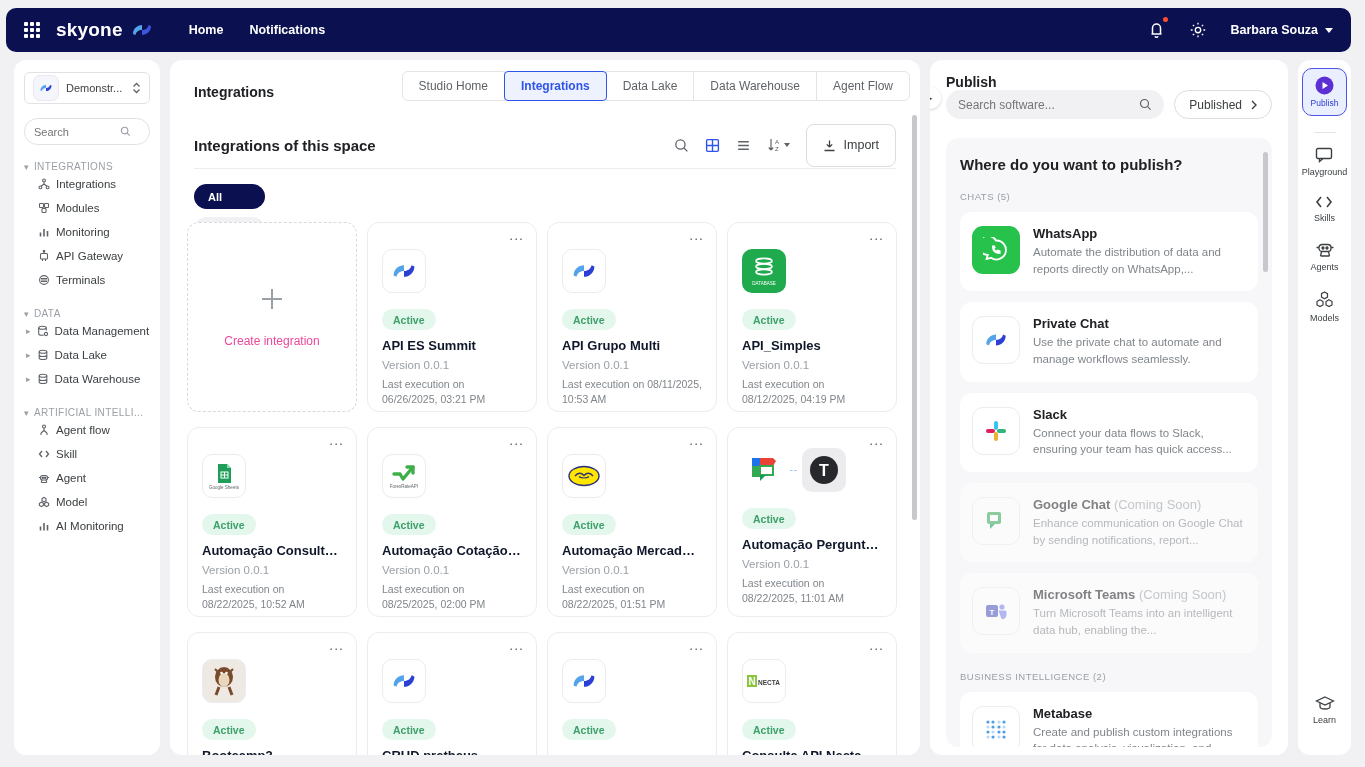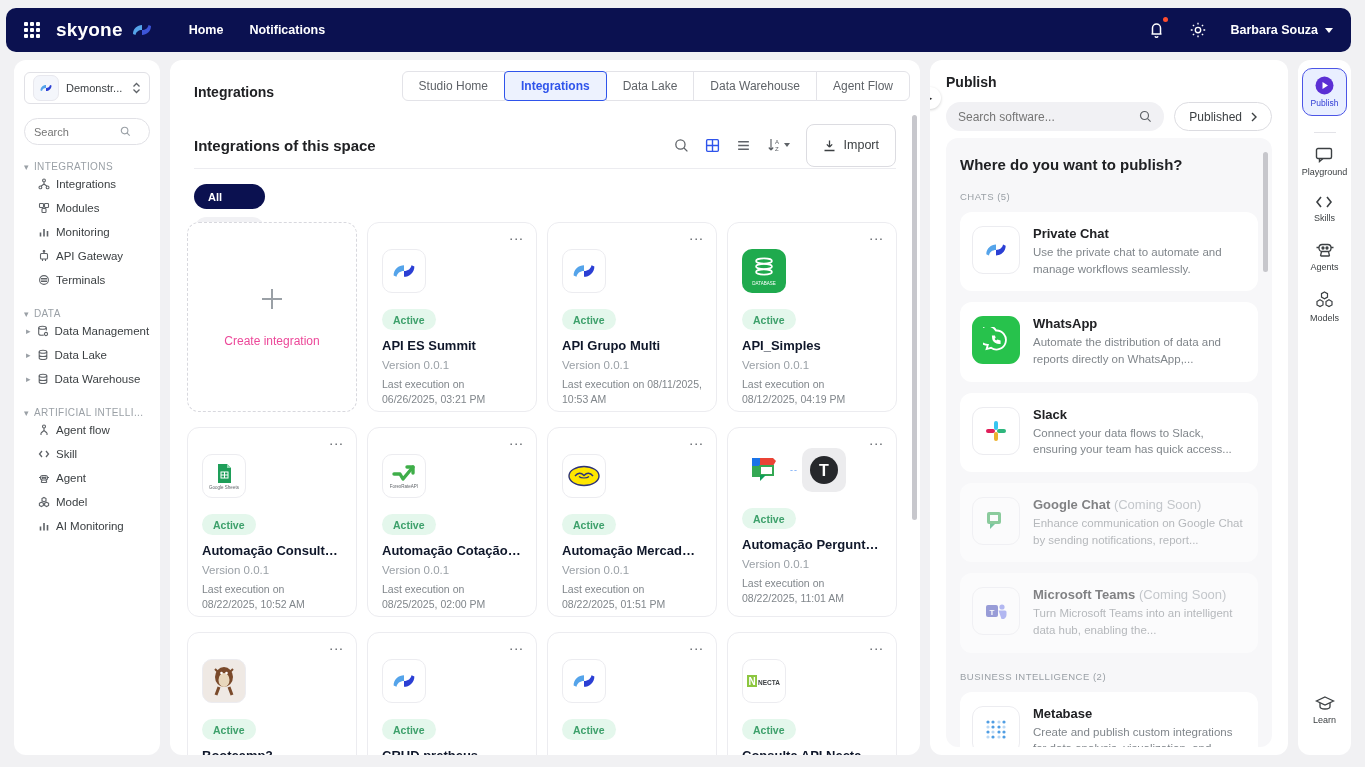--- a/index.html
+++ b/index.html
@@ -69,21 +69,21 @@
   .badge { display:inline-flex; align-items:center; background:#e4f7ec; color:#3da06b; font-size:10.5px; font-weight:bold; border-radius:11px; height:21px; padding:0 11px; margin-top:16px;text-align:center; }
   .card-title { font-size:13px; font-weight:bold; color:#0f172a; margin-top:8px; white-space:nowrap; overflow:hidden; text-overflow:ellipsis; }
   .card-version { font-size:11.5px; color:#9aa0a6; margin-top:6px; }
   .card-exec { font-size:10.5px; color:#80868b; margin-top:6px; line-height:1.4; }
   .main-scroll { position:absolute; right:3px; top:55px; width:5px; height:405px; background:#c7c7cc; border-radius:3px; }
   .collapse-handle { position:absolute; left:912px; top:38px; width:22px; height:22px; background:#fff; border-radius:50%; box-shadow:0 1px 3px rgba(0,0,0,.18); display:flex; align-items:center; justify-content:center; font-size:9px; color:#202124; cursor:pointer; z-index:5; }
 
   
   .publish { width:358px; flex:none; padding:14px 16px; position:relative; overflow:hidden; }
   .pub-title { font-size:14px; font-weight:bold; color:#202124; }
-  .pub-row { display:flex; align-items:flex-end; gap:10px; margin-top:12px; }
+  .pub-row { display:flex; align-items:flex-end; gap:10px; }
   .pub-search { flex:1; background:#f1f1f4; border-radius:15px; height:29px; display:flex; align-items:center; padding:0 12px; }
   .pub-search input { flex:1; border:none; outline:none; background:transparent; font-size:12px; color:#80868b; font-family:"Liberation Sans",sans-serif; }
   .published-btn { border:1px solid #dcdce1; background:#fff; border-radius:15px; height:29px; padding:0 14px; display:flex; align-items:center; gap:9px; font-size:12px; color:#3c4043; cursor:pointer; }
   .pub-body { position:absolute; left:16px; right:16px; top:78px; bottom:8px; background:#f7f7f9; border-radius:12px; padding:18px 14px; overflow:hidden; }
   .pub-heading { font-size:15px; font-weight:bold; color:#202124; }
   .pub-group-label { font-size:9.5px; color:#9aa0a6; letter-spacing:.5px; margin:18px 0 10px; }
   .pub-item { background:#fff; border-radius:12px; padding:14px 12px; display:flex; gap:13px; margin-bottom:11px; cursor:pointer; }
   .pub-item.disabled { opacity:.55; cursor:default; }
   .pub-ic { width:48px; height:48px; border-radius:11px; flex:none; display:flex; align-items:center; justify-content:center; border:1px solid #ececf0; background:#fff; }
   .pub-ic.wa { background:#27c24c; border:none; }
@@ -602,42 +602,42 @@
           </svg>
       </button>
     </div>
 
     <div class="pub-body">
       <div class="pub-heading">Where do you want to publish?</div>
 
       <div class="pub-group-label">CHATS (5)</div>
 
       <div class="pub-item">
+        <span class="pub-ic wa">
+          <svg width="26" height="26" viewBox="0 0 26 26" fill="none" stroke="#fff" stroke-width="1.8">
+              <path d="M13 3.5 a9.5 9.5 0 1 0 -8.2 14.3 L3.6 22 L8 20.8 A9.5 9.5 0 1 0 13 3.5 Z"></path>
+              <path d="M9.5 9 C9.5 14 12 16.5 17 16.5 L17 14 L14.5 13.2 L13.2 14.2 C11.8 13.4 11.2 12.6 10.8 11.8 L12 10.5 L11.5 9 Z" stroke-width="1.2" fill="#fff"></path>
+            </svg>
+        </span>
+        <div>
+          <div class="pub-item-name">WhatsApp</div>
+          <div class="pub-item-desc">Automate the distribution of data and reports directly on WhatsApp,...</div>
+        </div>
+      </div>
+
+      <div class="pub-item">
         <span class="pub-ic">
           <svg width="28" height="20" viewBox="0 0 26 18">
               <path d="M4 13 C4 7.5 8.5 4 13 4 L13 9 C9.5 9 7 11 6.5 14 Z" fill="#55a4ea"></path>
               <path d="M22 5 C22 10.5 17.5 14 13 14 L13 9 C16.5 9 19 7 19.5 4 Z" fill="#2b3fd4"></path>
             </svg>
         </span>
         <div>
           <div class="pub-item-name">Private Chat</div>
           <div class="pub-item-desc">Use the private chat to automate and manage workflows seamlessly.</div>
-        </div>
-      </div>
-
-      <div class="pub-item">
-        <span class="pub-ic wa">
-          <svg width="26" height="26" viewBox="0 0 26 26" fill="none" stroke="#fff" stroke-width="1.8">
-              <path d="M13 3.5 a9.5 9.5 0 1 0 -8.2 14.3 L3.6 22 L8 20.8 A9.5 9.5 0 1 0 13 3.5 Z"></path>
-              <path d="M9.5 9 C9.5 14 12 16.5 17 16.5 L17 14 L14.5 13.2 L13.2 14.2 C11.8 13.4 11.2 12.6 10.8 11.8 L12 10.5 L11.5 9 Z" stroke-width="1.2" fill="#fff"></path>
-            </svg>
-        </span>
-        <div>
-          <div class="pub-item-name">WhatsApp</div>
-          <div class="pub-item-desc">Automate the distribution of data and reports directly on WhatsApp,...</div>
         </div>
       </div>
 
       <div class="pub-item">
         <span class="pub-ic">
           <svg width="24" height="24" viewBox="0 0 24 24">
               <rect x="10" y="2" width="4" height="9" rx="2" fill="#36c5f0"></rect>
               <rect x="13" y="10" width="9" height="4" rx="2" fill="#2eb67d"></rect>
               <rect x="10" y="13" width="4" height="9" rx="2" fill="#ecb22e"></rect>
               <rect x="2" y="10" width="9" height="4" rx="2" fill="#e01e5a"></rect>

